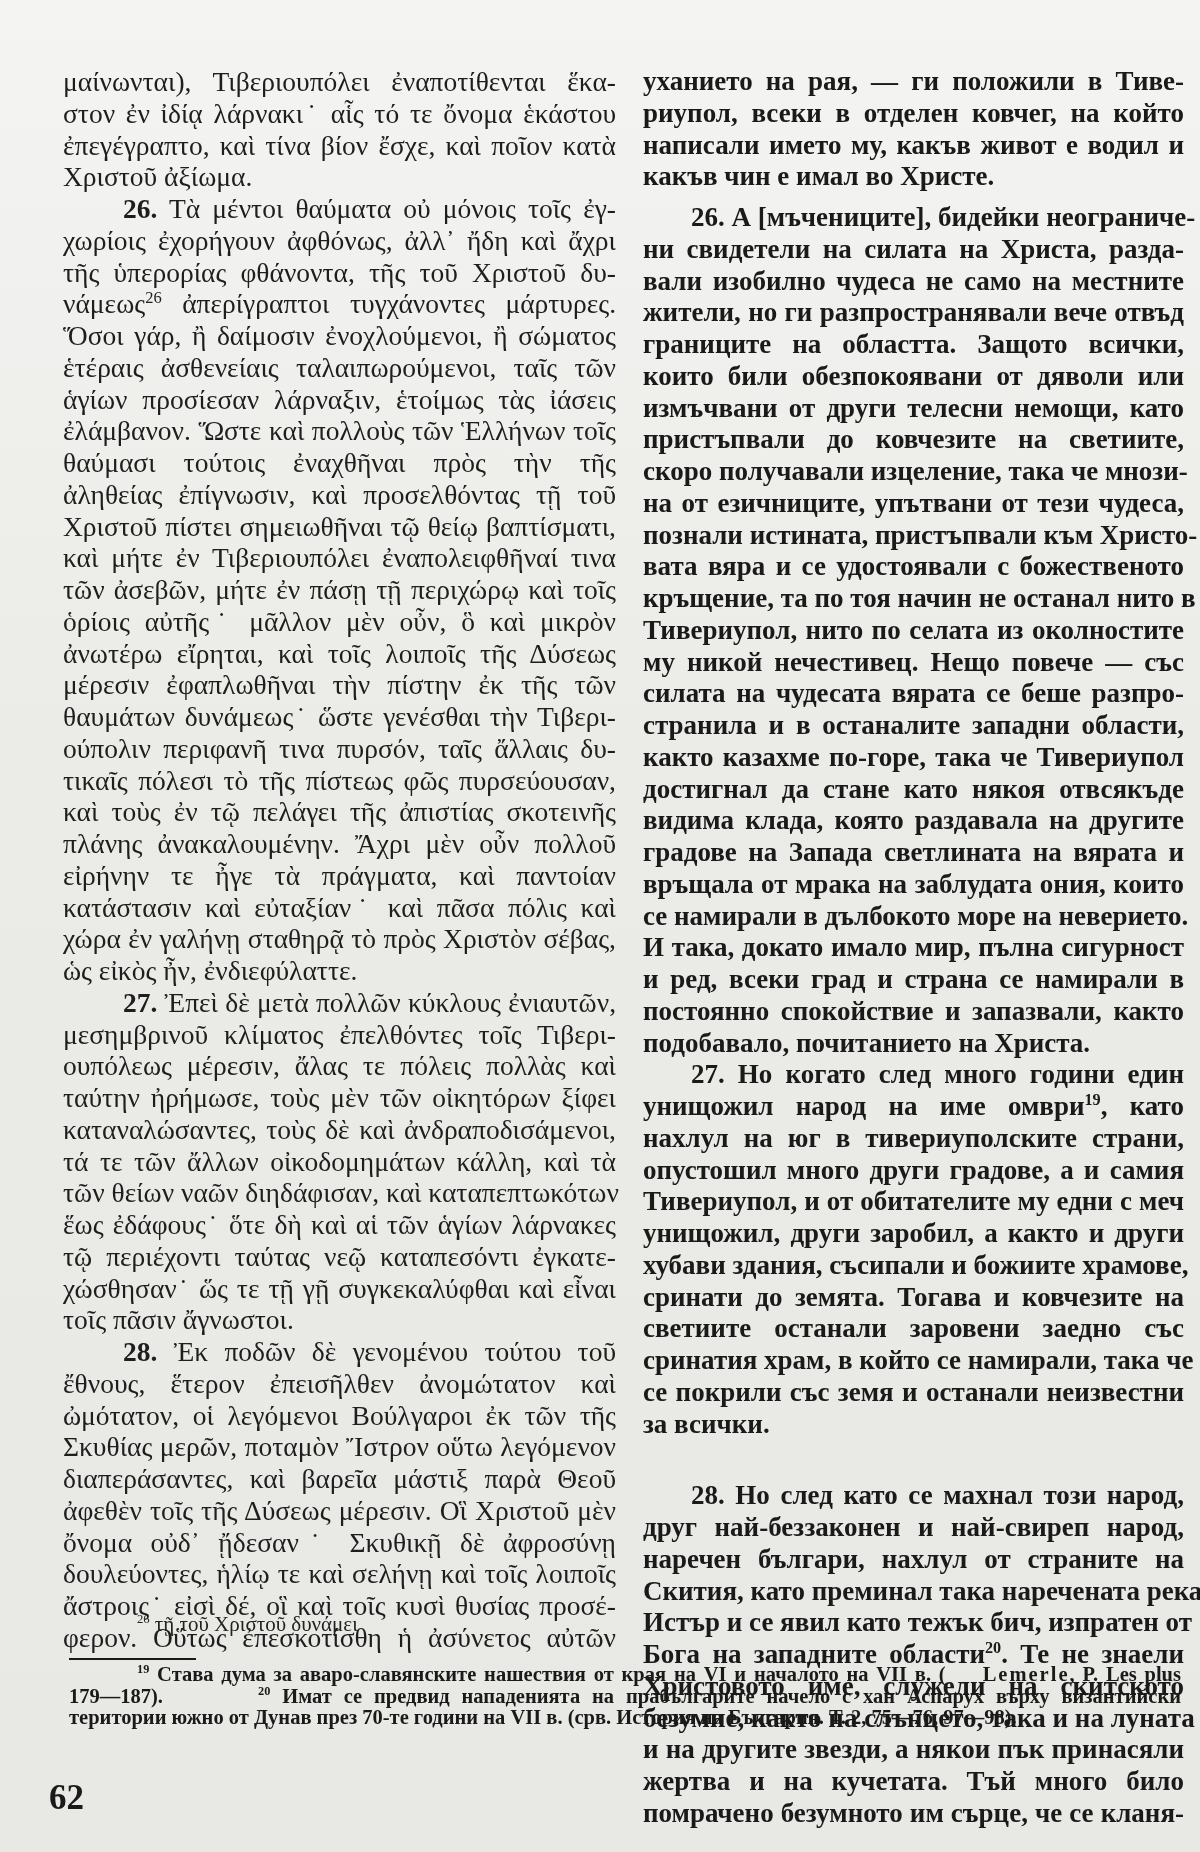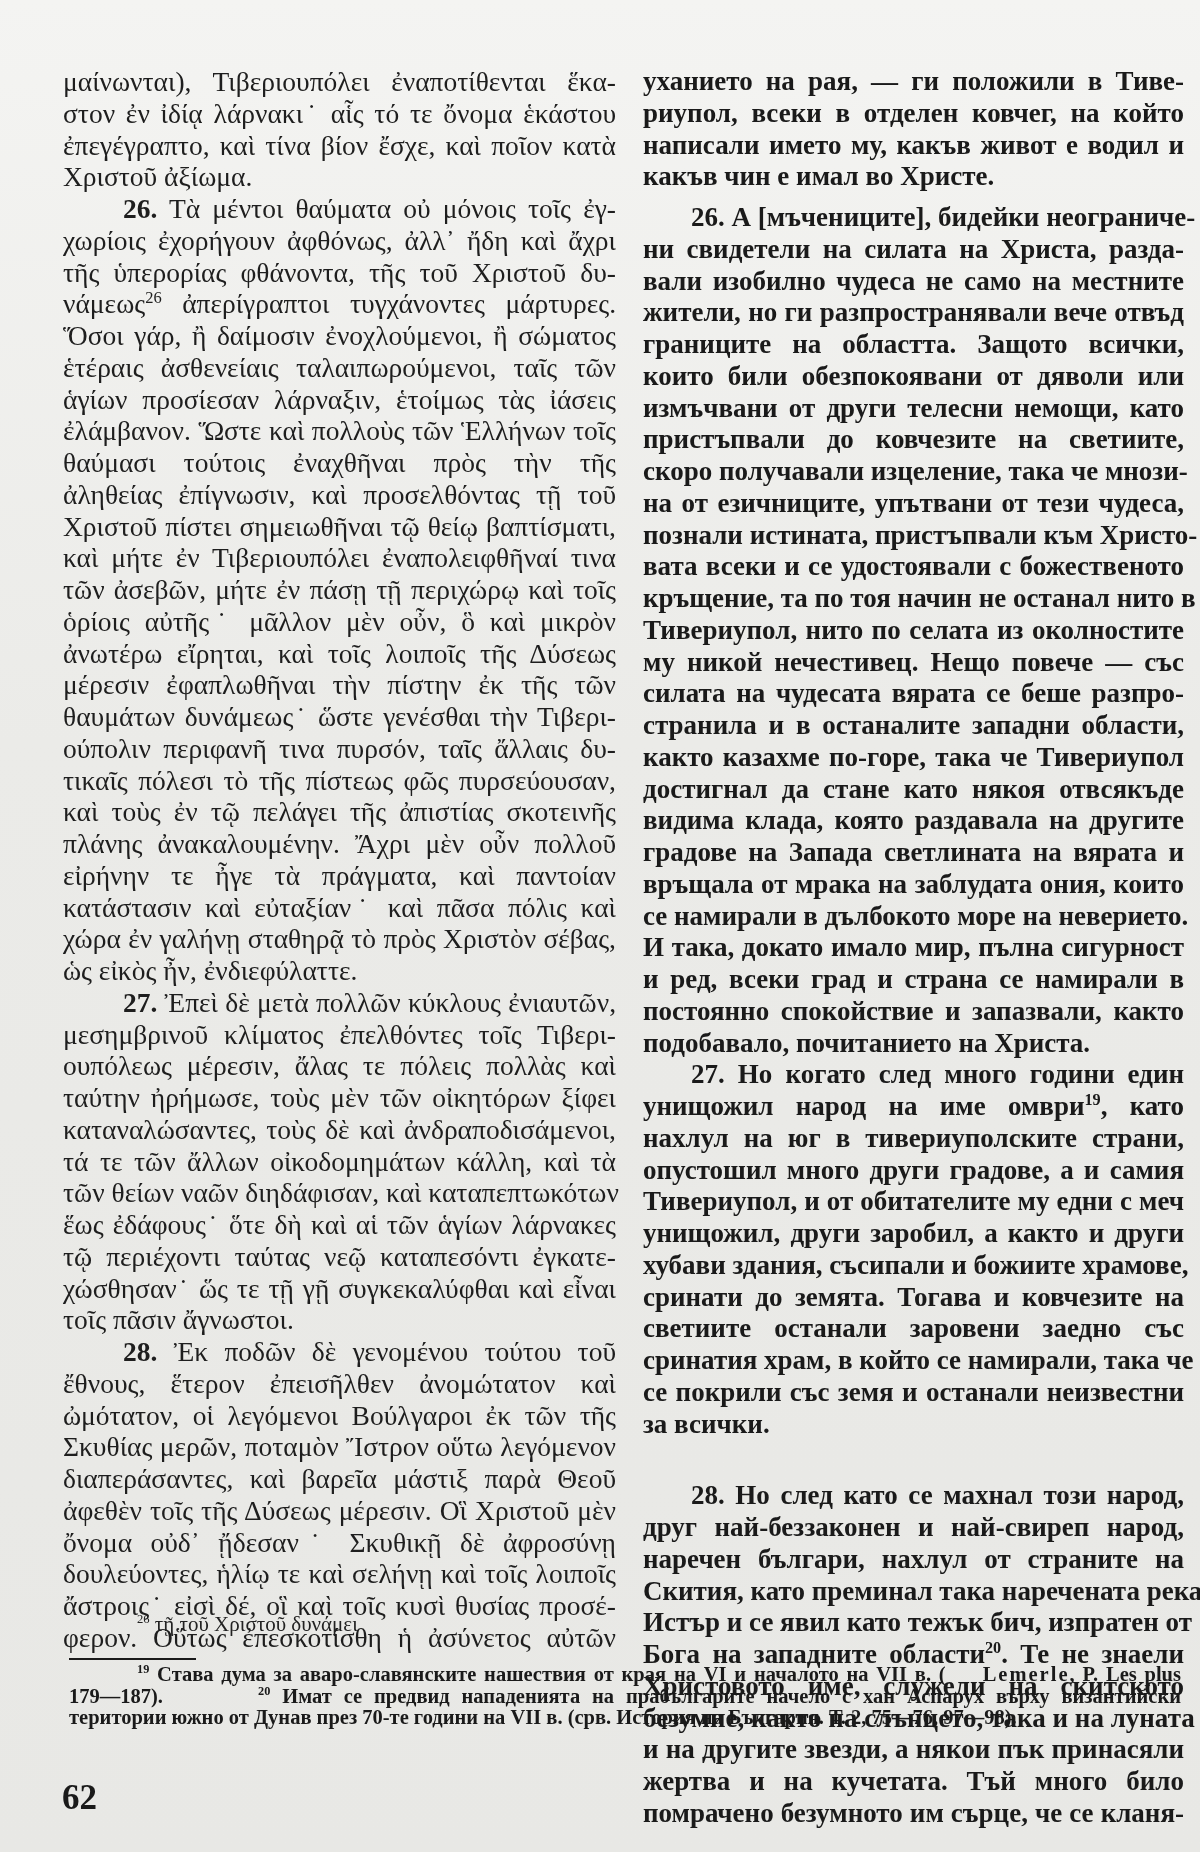--- a/index.html
+++ b/index.html
@@ -21,21 +21,21 @@
   .gap-lg { display: block; height: 40px; }
   .num { font-weight: bold; }
   sup { font-size: 60%; line-height: 0; vertical-align: super; }
   .greek-foot { position: absolute; left: 137px; top: 1612px; font-size: 21px; color: #222; }
   .rule { position: absolute; left: 69px; top: 1658px; width: 127px; height: 2px; background: #1a1a1a; }
   .footnotes { position: absolute; left: 69px; top: 1664px; width: 1112px; font-size: 20.5px; line-height: 21.5px; color: #1a1a1a; font-weight: bold; }
   .footnotes .fl { display: block; white-space: nowrap; text-align: justify; text-align-last: justify; }
   .footnotes .fl.last { text-align-last: left; }
   .footnotes .fl.indent { padding-left: 68px; }
   .spaced { letter-spacing: 2px; margin-left: 37px; }
-  .pageno { position: absolute; left: 62px; top: 1778px; font-size: 35px; font-weight: bold; color: #1a1a1a; text-align: center; }
+  .pageno { position: absolute; left: 49px; top: 1778px; font-size: 35px; font-weight: bold; color: #1a1a1a; text-align: center; }
 </style>
 </head>
 <body>
 
 <div class="page">
 
   <div class="col col-greek">
     <span class="line">μαίνωνται), Τιβεριουπόλει ἐναποτίθενται ἕκα-</span>
     <span class="line">στον ἐν ἰδίᾳ λάρνακι˙ αἷς τό τε ὄνομα ἑκάστου</span>
     <span class="line">ἐπεγέγραπτο, καὶ τίνα βίον ἔσχε, καὶ ποῖον κατὰ</span>
@@ -102,21 +102,21 @@
     <span class="line">ни свидетели на силата на Христа, разда-</span>
     <span class="line">вали изобилно чудеса не само на местните</span>
     <span class="line">жители, но ги разпространявали вече отвъд</span>
     <span class="line">границите на областта. Защото всички,</span>
     <span class="line">които били обезпокоявани от дяволи или</span>
     <span class="line">измъчвани от други телесни немощи, като</span>
     <span class="line">пристъпвали до ковчезите на светиите,</span>
     <span class="line">скоро получавали изцеление, така че мнози-</span>
     <span class="line">на от езичниците, упътвани от тези чудеса,</span>
     <span class="line">познали истината, пристъпвали към Христо-</span>
-    <span class="line">вата всеки и се удостоявали с божественото</span>
+    <span class="line">вата вяра и се удостоявали с божественото</span>
     <span class="line">кръщение, та по тоя начин не останал нито в</span>
     <span class="line">Тивериупол, нито по селата из околностите</span>
     <span class="line">му никой нечестивец. Нещо повече — със</span>
     <span class="line">силата на чудесата вярата се беше разпро-</span>
     <span class="line">странила и в останалите западни области,</span>
     <span class="line">както казахме по-горе, така че Тивериупол</span>
     <span class="line">достигнал да стане като някоя отвсякъде</span>
     <span class="line">видима клада, която раздавала на другите</span>
     <span class="line">градове на Запада светлината на вярата и</span>
     <span class="line">връщала от мрака на заблудата ония, които</span>

